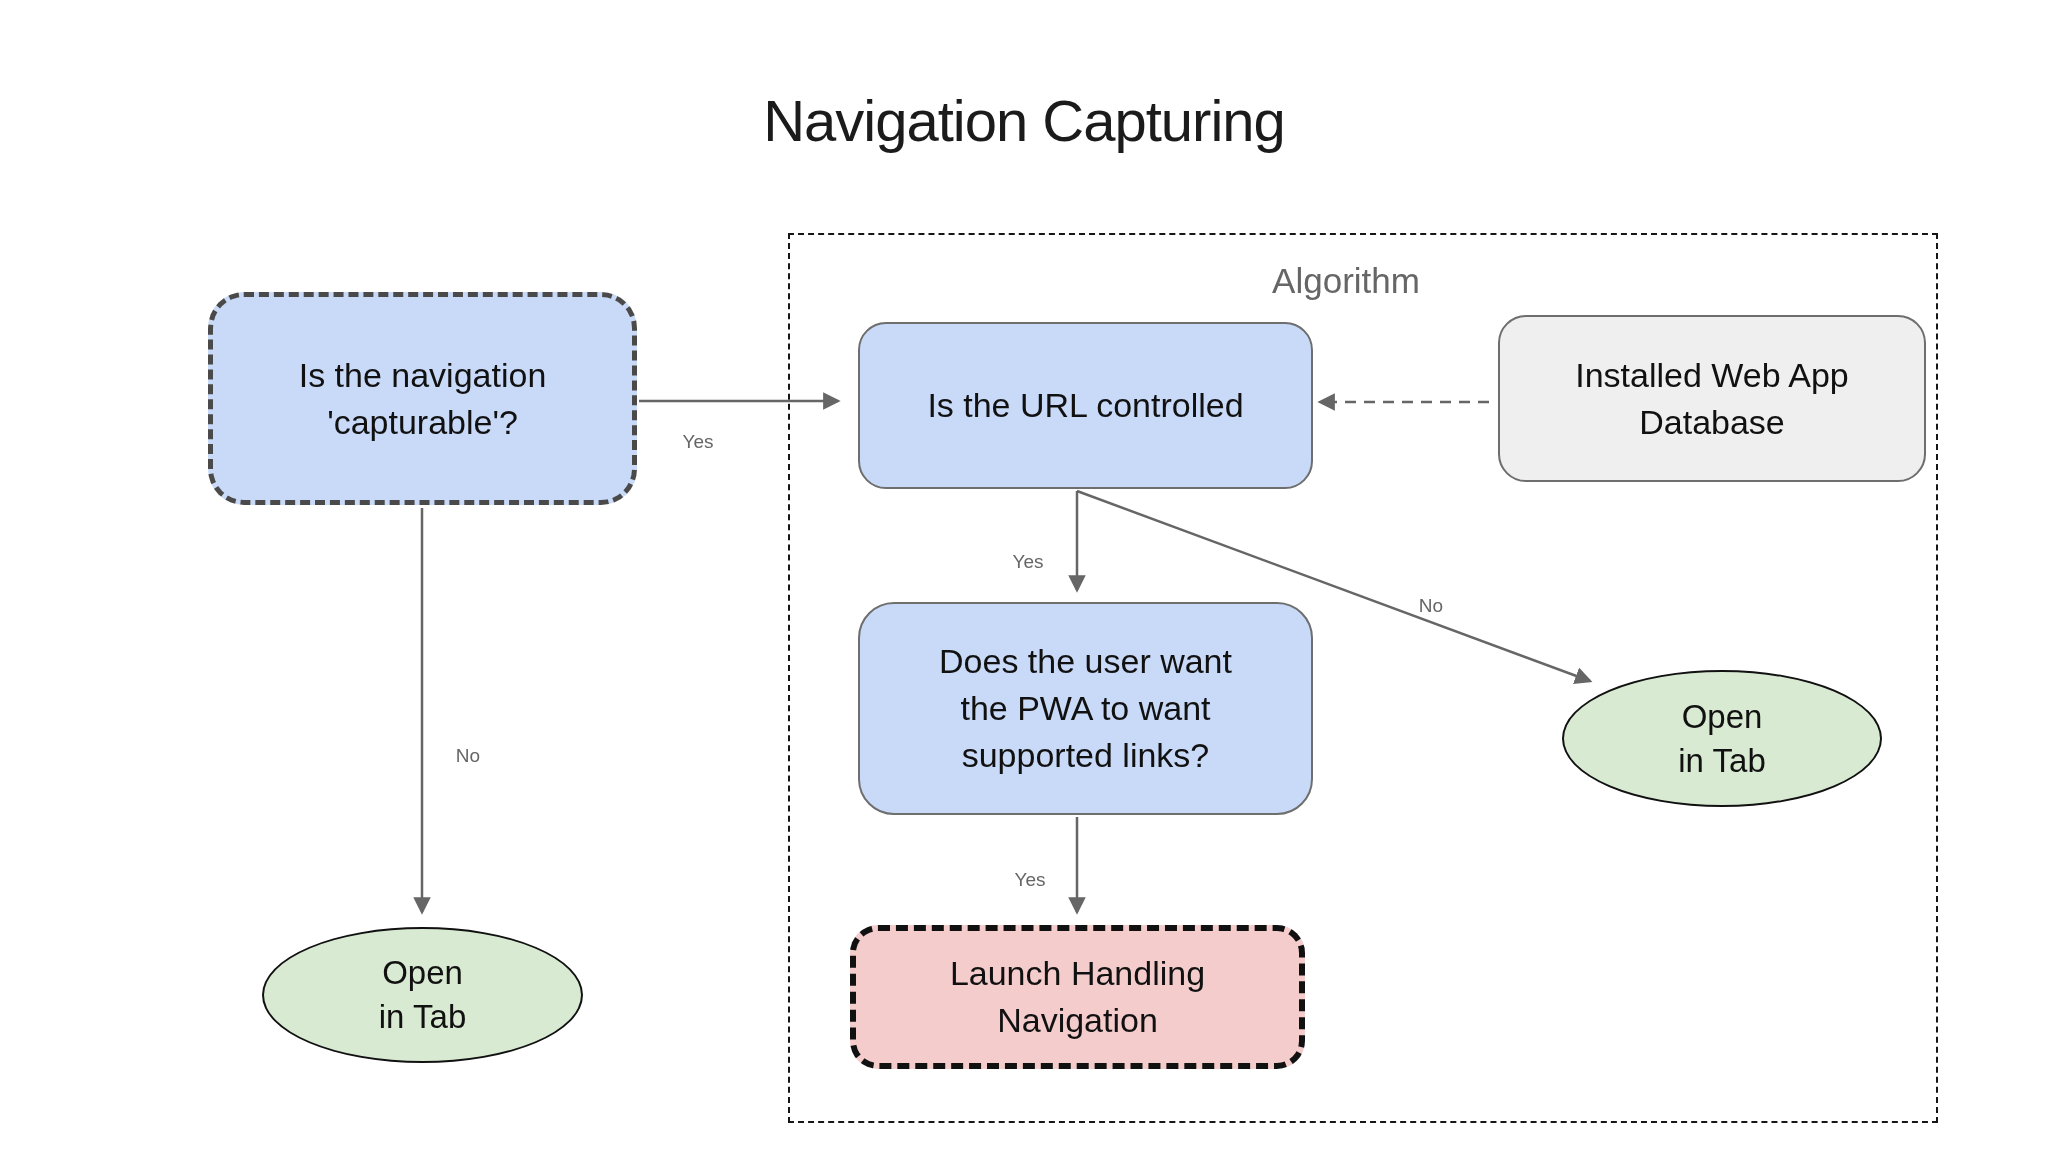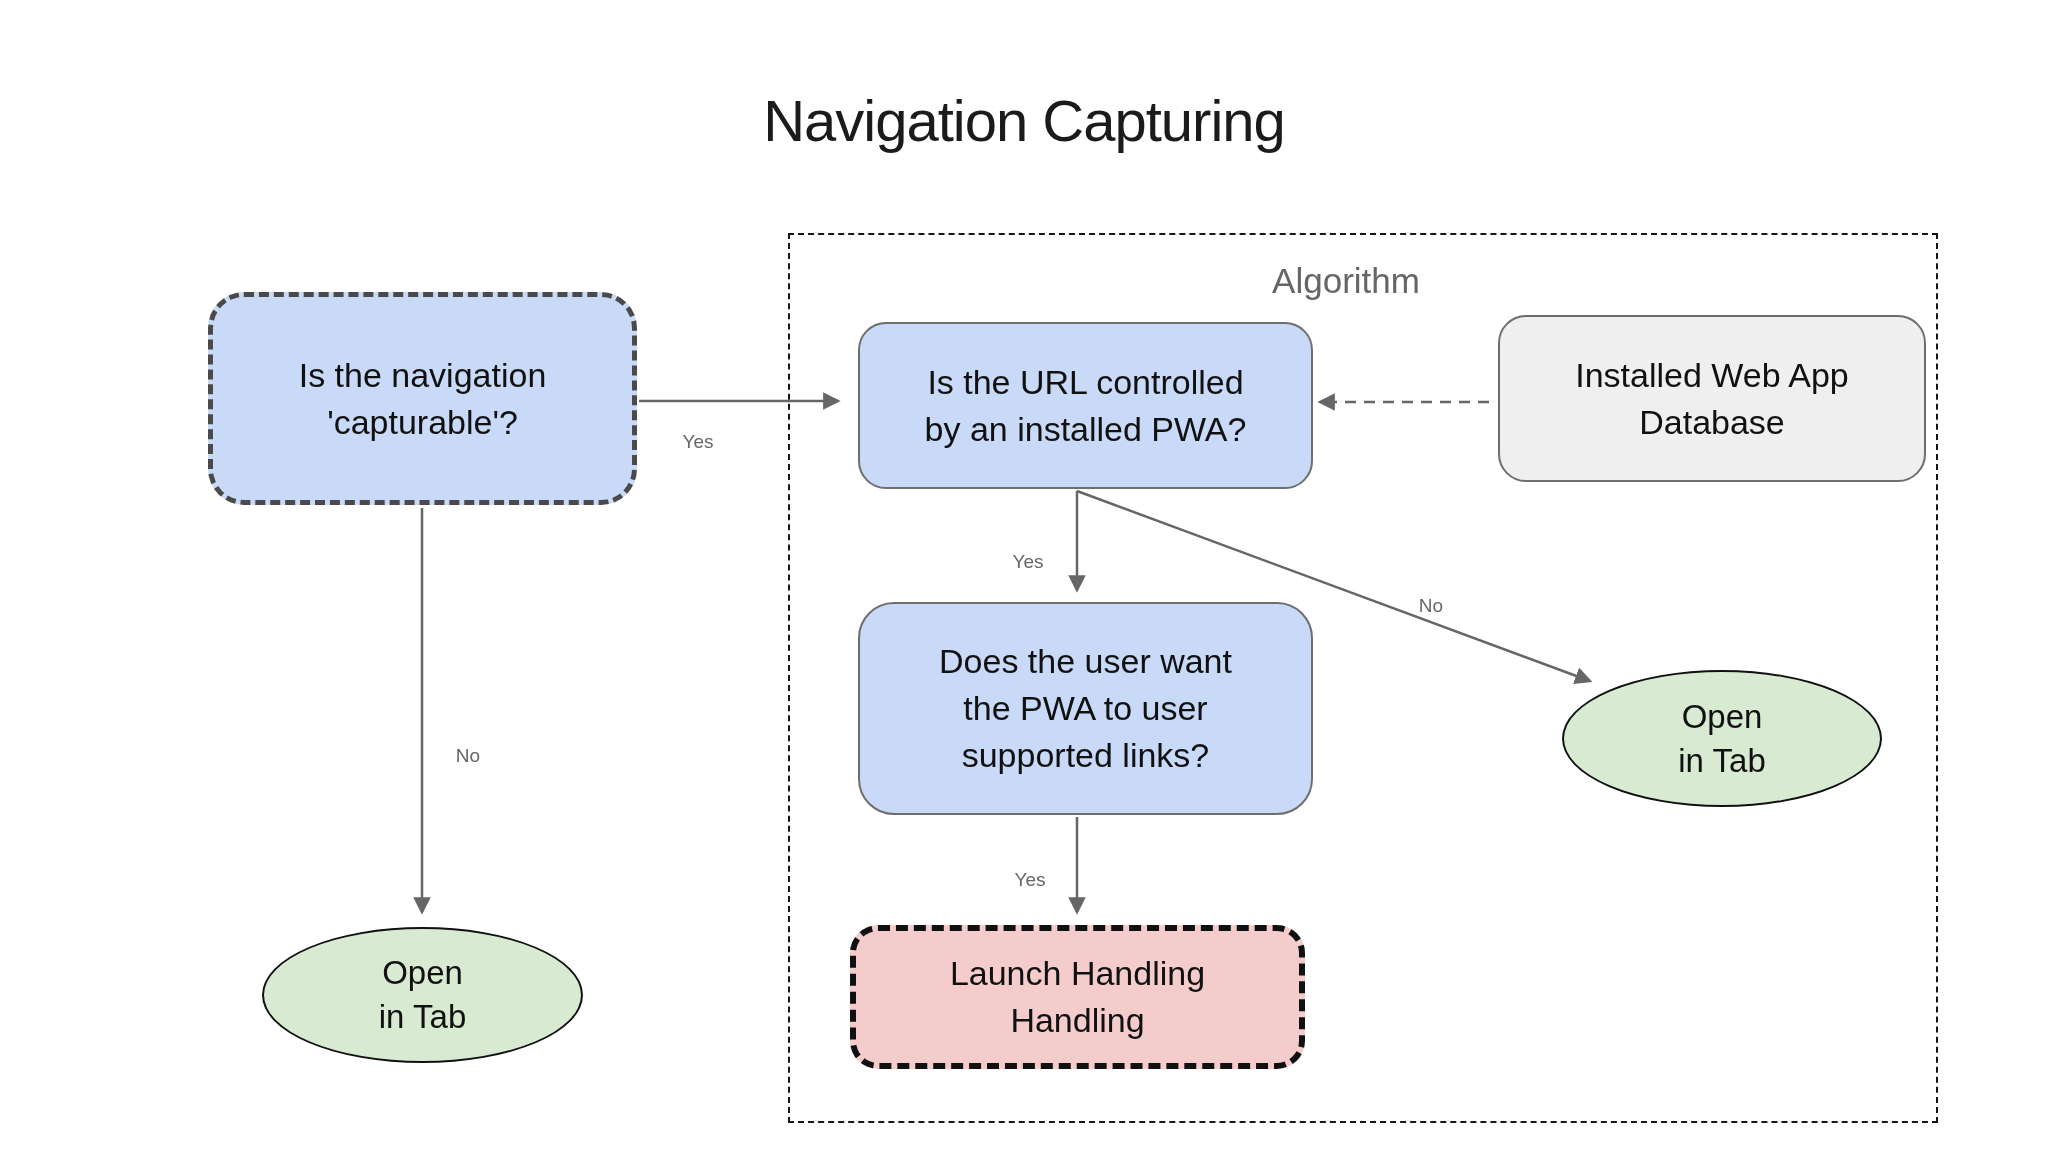--- a/index.html
+++ b/index.html
@@ -113,37 +113,36 @@
   <div class="edge-label" style="left:1431px; top:606px;">No</div>
   <div class="edge-label" style="left:1030px; top:880px;">Yes</div>
 
   <div class="node blue dashed-dark" style="left:208px; top:292px; width:429px; height:213px;">
     <div class="node-line">Is the navigation</div>
     <div class="node-line">'capturable'?</div>
   </div>
 
   <div class="node blue solid-border" style="left:850px; top:322px; width:455px; height:167px;">
     <div class="node-line">Is the URL controlled</div>
-    <div class="node-line">by an installed PWA?</div>
   </div>
 
   <div class="node grayfill solid-border" style="left:1490px; top:315px; width:428px; height:167px;">
     <div class="node-line">Installed Web App</div>
     <div class="node-line">Database</div>
   </div>
 
   <div class="node blue solid-border" style="left:850px; top:602px; width:455px; height:213px; border-radius:36px;">
     <div class="node-line">Does the user want</div>
-    <div class="node-line">the PWA to user</div>
+    <div class="node-line">the PWA to want</div>
     <div class="node-line">supported links?</div>
   </div>
 
   <div class="node pinkfill dashed-black" style="left:850px; top:925px; width:455px; height:144px;">
     <div class="node-line">Launch Handling</div>
-    <div class="node-line">Handling</div>
+    <div class="node-line">Navigation</div>
   </div>
 
   <div class="node greenfill ellipse" style="left:262px; top:927px; width:321px; height:136px;">
     <div class="node-line">Open</div>
     <div class="node-line">in Tab</div>
   </div>
 
   <div class="node greenfill ellipse" style="left:1562px; top:670px; width:320px; height:137px;">
     <div class="node-line">Open</div>
     <div class="node-line">in Tab</div>

